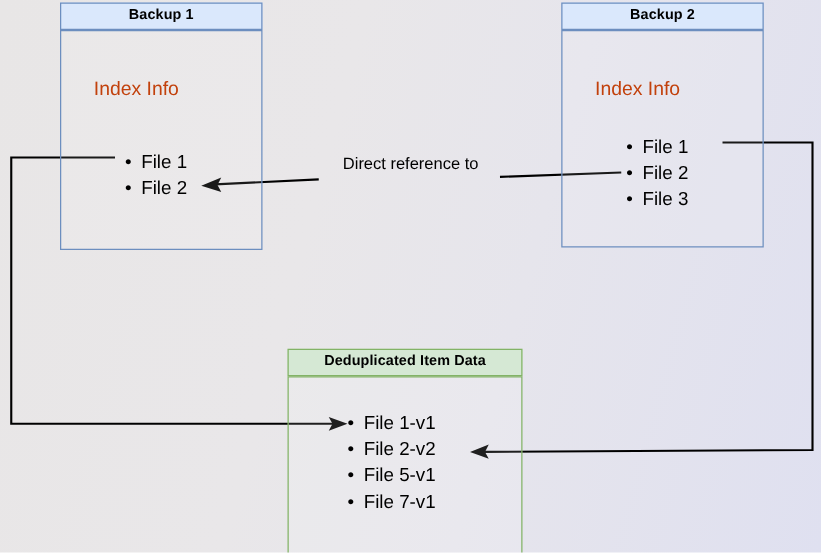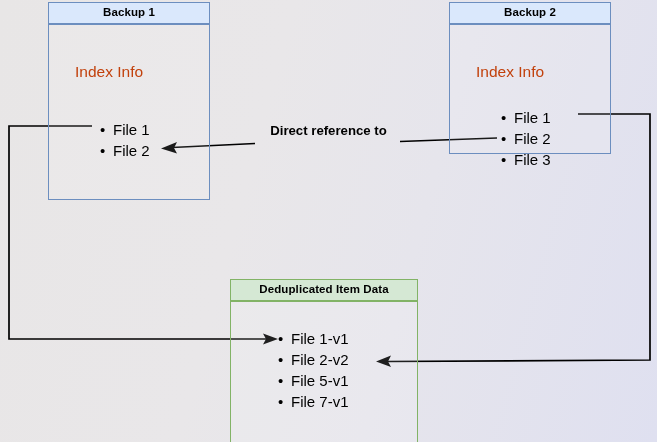--- a/index.html
+++ b/index.html
@@ -152,21 +152,21 @@
     <div class="hdr">Backup 1</div>
     <div class="body">
       <div class="index-label" style="left:26px; top:38px;">Index Info</div>
       <ul class="filelist" style="left:50px; top:94px;">
         <li>File 1</li>
         <li>File 2</li>
       </ul>
     </div>
   </div>
 
-  <div class="node blue" style="left:449px; top:2px; width:162px; height:152px;">
+  <div class="node blue" style="left:449px; top:2px; width:162px; height:196px;">
     <div class="hdr">Backup 2</div>
     <div class="body">
       <div class="index-label" style="left:26px; top:38px;">Index Info</div>
       <ul class="filelist" style="left:50px; top:82px;">
         <li>File 1</li>
         <li>File 2</li>
         <li>File 3</li>
       </ul>
     </div>
   </div>
@@ -176,17 +176,17 @@
     <div class="body">
       <ul class="filelist" style="left:46px; top:26px;text-align:center;">
         <li>File 1-v1</li>
         <li>File 2-v2</li>
         <li>File 5-v1</li>
         <li>File 7-v1</li>
       </ul>
     </div>
   </div>
 
-  <div class="centerlabel" style="left:255px; top:123px; width:147px;font-weight:bold;">
+  <div class="centerlabel" style="left:255px; top:123px; width:147px;">
     <div>Direct reference to</div>
   </div>
 
 </div>
 
 </body></html>

